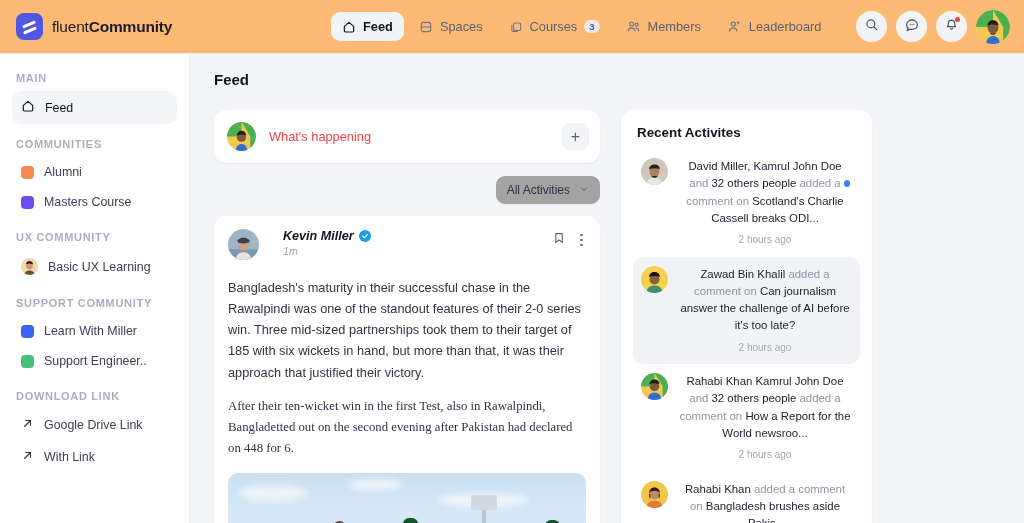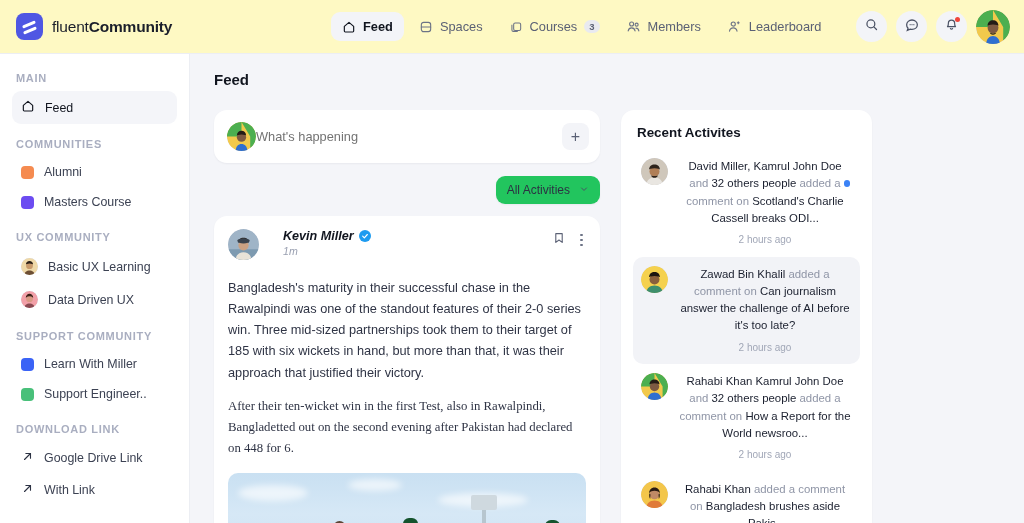--- a/index.html
+++ b/index.html
@@ -7,21 +7,21 @@
     width: 1024px; height: 523px;
     font-family: "Liberation Sans", sans-serif;
     background: #ffffff;
     overflow: hidden;
     -webkit-font-smoothing: antialiased;
   }
 
   
   .topbar {
     height: 54px; width: 1024px;
-    background: #fef9c3;
+    background: #fdba74;
     border-bottom: 1px solid #eceef3;
     display: flex; align-items: center;
     position: relative;
   }
   .brand { display: flex; align-items: center; gap: 9px; padding-left: 16px; width: 190px; }
   .logo-mark {
     width: 27px; height: 27px; border-radius: 8px;
     background: #4f57e3; position: relative; overflow: hidden;
     flex: 0 0 auto;
   }
@@ -100,30 +100,30 @@
   .content { display: flex; gap: 21px; padding: 22px 23px 0 24px; }
 
   .feedcol { width: 386px; flex: 0 0 auto; }
 
   .composer {
     background: #ffffff; border-radius: 13px; height: 53px;
     display: flex; align-items: center; padding: 0 11px 0 13px;
     box-shadow: 0 1px 2px rgba(20,24,40,.05);
   }
   .av-comp { width: 29px; height: 29px; }
-  .comp-ph { flex: 1; font-size: 12.8px; color: #737373; }
+  .comp-ph { flex: 1; font-size: 12.8px; color: #ef4444; padding-left: 13px; }
   .plusbtn {
     width: 27px; height: 27px; border-radius: 8px; background: #f3f4f8;
     display: flex; align-items: center; justify-content: center;
     color: #5b6175; font-size: 16px; line-height: 1; cursor: pointer;
   }
 
   .filterrow { display: flex; justify-content: flex-end; margin-top: 13px; }
   .filterbtn {
-    background: #22c55e; border-radius: 9px; padding: 7px 11px;
+    background: #a3a3a3; border-radius: 9px; padding: 7px 11px;
     display: flex; align-items: center; gap: 9px;
     font-size: 12px; color: #2c3243; font-weight: 500; cursor: pointer;
     box-shadow: 0 1px 2px rgba(20,24,40,.05);
   }
 
   .postcard {
     background: #ffffff; border-radius: 13px; margin-top: 12px;
     padding: 13px 14px 0 14px; box-shadow: 0 1px 2px rgba(20,24,40,.05);
     overflow: hidden;
   }
@@ -312,31 +312,20 @@
     <div class="side-item">
       <span class="avatar av-side">
         <svg class="face" viewBox="0 0 20 20">
             <circle cx="10" cy="10" r="10" fill="#efd9a8"></circle>
             <path d="M4 20c0-3.4 2.7-5.4 6-5.4s6 2 6 5.4z" fill="#6d4f34"></path>
             <circle cx="10" cy="9" r="4" fill="#c89a6b"></circle>
             <path d="M5.8 7.5C5.8 4.9 7.6 3.4 10 3.4s4.2 1.5 4.2 4.1c0 0-1.9-1-4.2-1s-4.2 1-4.2 1z" fill="#2b1f16"></path>
           </svg>
       </span>
       <span>Basic UX Learning</span>
-    </div>
-    <div class="side-item">
-      <span class="avatar av-side">
-        <svg class="face" viewBox="0 0 20 20">
-            <circle cx="10" cy="10" r="10" fill="#f2a0a8"></circle>
-            <path d="M4 20c0-3.4 2.7-5.4 6-5.4s6 2 6 5.4z" fill="#8a4a52"></path>
-            <circle cx="10" cy="9" r="4" fill="#d89a84"></circle>
-            <path d="M5.6 8.4C5.6 5.2 7.5 3.2 10 3.2s4.4 2 4.4 5.2c0 0-.9-2.2-4.4-2.2S5.6 8.4 5.6 8.4z" fill="#3b2118"></path>
-          </svg>
-      </span>
-      <span>Data Driven UX</span>
     </div>
 
     <div class="sec-label">SUPPORT COMMUNITY</div>
     <div class="side-item">
       <span class="sq" style="background:#3b63f6"></span>
       <span>Learn With Miller</span>
     </div>
     <div class="side-item">
       <span class="sq" style="background:#49c07a"></span>
       <span>Support Engineer..</span>

